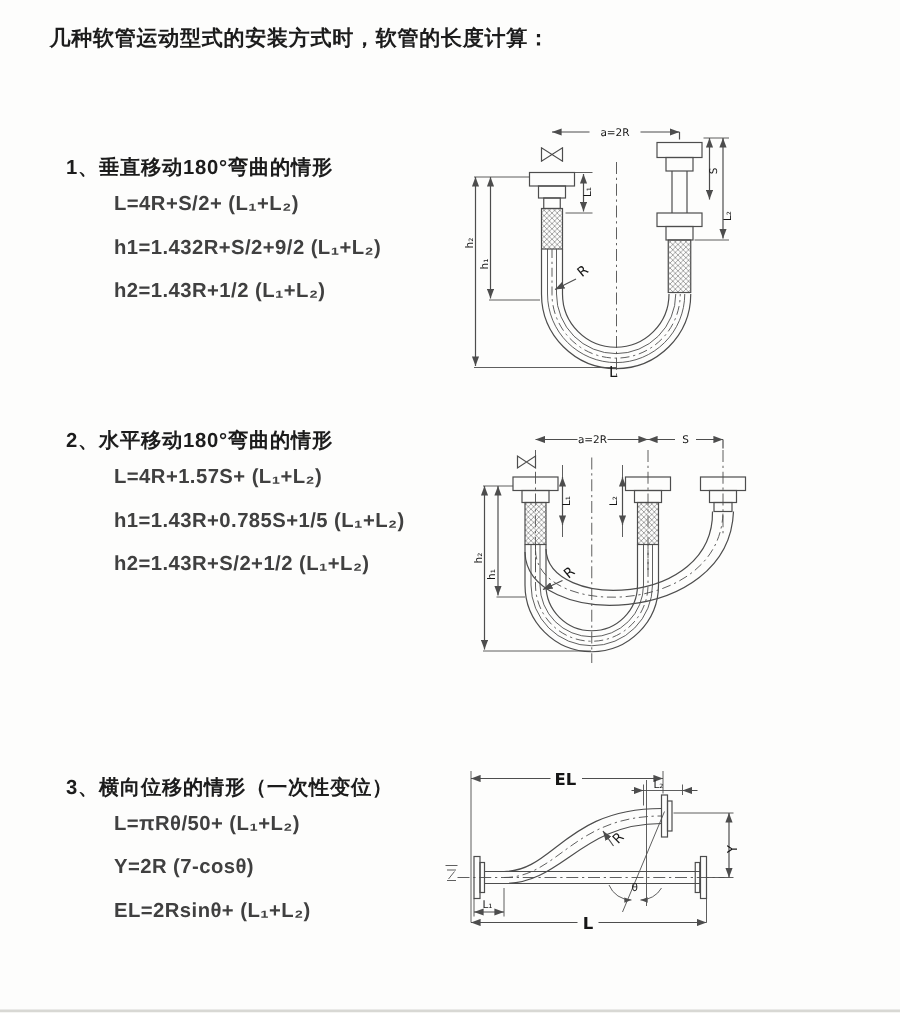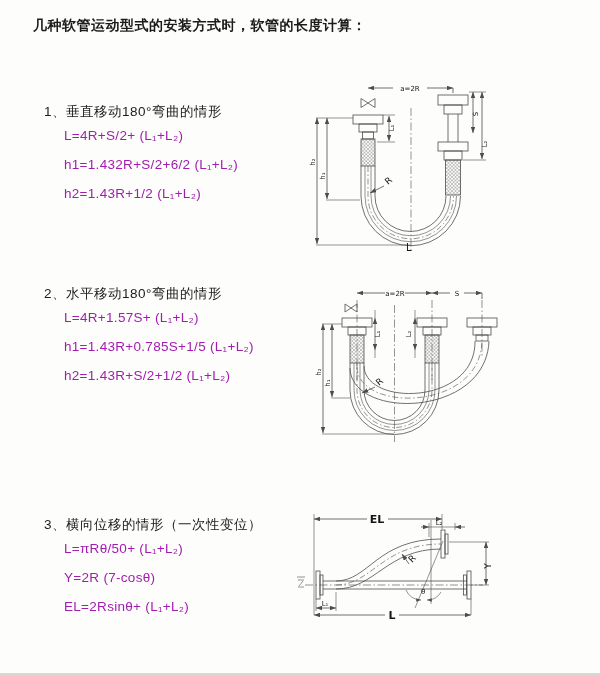--- a/index.html
+++ b/index.html
@@ -1,41 +1,41 @@
 <!DOCTYPE html>
 <html><head>
 <meta charset="utf-8">
 <style>
   html,body{margin:0;padding:0;background:#fff;}
   .page{position:relative;width:600px;height:675px;background:#fdfdfc;overflow:hidden;
         font-family:"Liberation Sans","DejaVu Sans",sans-serif;color:#1c1c1c;
         border-bottom:2px solid #d8d8d4;box-sizing:border-box;}
   .title{position:absolute;left:33px;top:17px;font-size:14px;font-weight:700;letter-spacing:.5px;}
   .sec{position:absolute;left:44px;}
-  .sec-head{font-size:13.5px;font-weight:400;letter-spacing:.5px;line-height:18px;}
-  .formula{font-size:13.5px;font-weight:400;color:#a21caf;margin-left:20px;line-height:29px;letter-spacing:.3px;}
+  .sec-head{font-size:13.5px;font-weight:700;letter-spacing:.5px;line-height:18px;}
+  .formula{font-size:13.5px;font-weight:700;color:#404040;margin-left:32px;line-height:29px;letter-spacing:.3px;}
   .dwg{position:absolute;}
   svg line, svg path, svg rect{stroke:#4d4d4d;stroke-width:.8;fill:none;}
   svg text{stroke:none;fill:#161616;font-family:"DejaVu Sans",sans-serif;font-size:7px;}
   .t9{font-size:9px;} .t10{font-size:10px;} .t11{font-size:11px;font-weight:bold;}
   .cl{stroke-dasharray:8 2.5 1.5 2.5;stroke-width:.6;}
   .hd{stroke-dasharray:6 2.5 1.5 2.5;stroke-width:.6;}
   .thin{stroke-width:.6;}
 </style>
 </head>
 <body>
 
 <div class="page">
 
   <div class="title">几种软管运动型式的安装方式时，软管的长度计算：</div>
 
   <div class="sec" style="top:103px;">
     <div class="sec-head">1、垂直移动180°弯曲的情形</div>
     <div class="formula">L=4R+S/2+ (L₁+L₂)</div>
-    <div class="formula">h1=1.432R+S/2+6/2 (L₁+L₂)</div>
+    <div class="formula">h1=1.432R+S/2+9/2 (L₁+L₂)</div>
     <div class="formula">h2=1.43R+1/2 (L₁+L₂)</div>
   </div>
 
   <div class="sec" style="top:285px;">
     <div class="sec-head">2、水平移动180°弯曲的情形</div>
     <div class="formula">L=4R+1.57S+ (L₁+L₂)</div>
     <div class="formula">h1=1.43R+0.785S+1/5 (L₁+L₂)</div>
     <div class="formula">h2=1.43R+S/2+1/2 (L₁+L₂)</div>
   </div>
 

